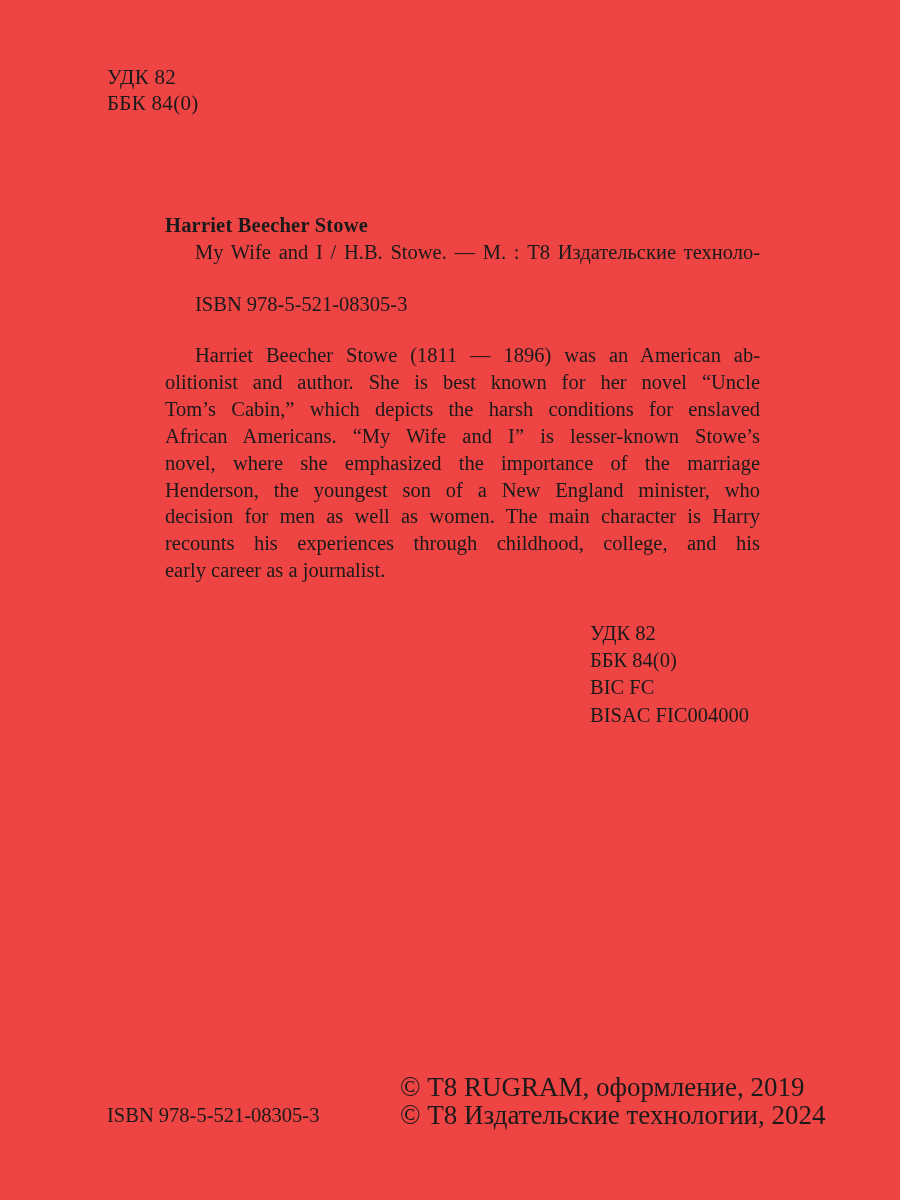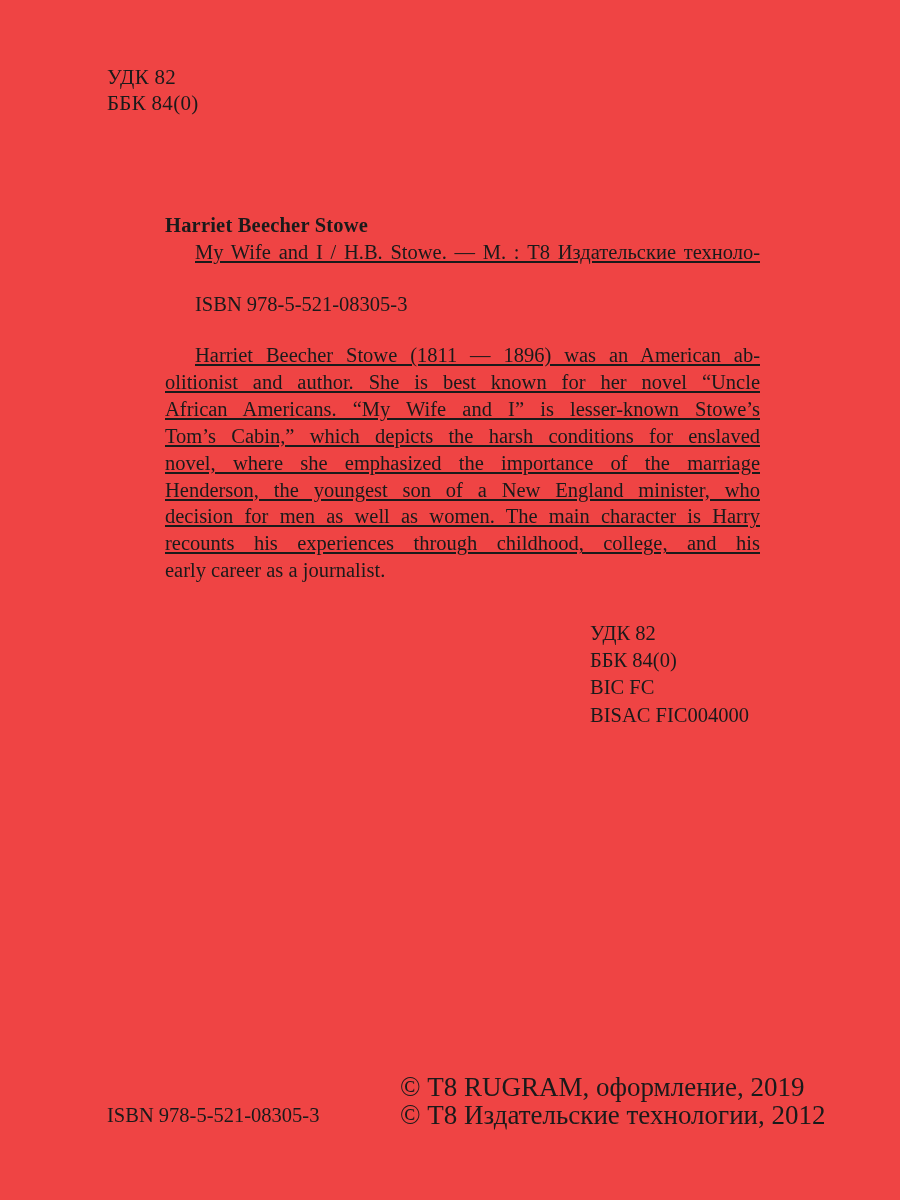--- a/index.html
+++ b/index.html
@@ -33,21 +33,20 @@
     font-size: 20.5px;
     line-height: 27px;
   }
   .author {
     font-weight: bold;
     letter-spacing: 0.2px;
   }
   .jline {
     text-align: justify;
     text-align-last: justify;
-    text-decoration: underline;
   }
   .indent {
     text-indent: 30px;
   }
   .isbn-line {
     margin-top: 25px;
     margin-left: 30px;
   }
   .annotation {
     margin-top: 24px;
@@ -88,37 +87,37 @@
 
   <div class="abs main-block">
     <div class="author">Harriet Beecher Stowe</div>
     <div class="jline indent">My Wife and I / H.B. Stowe. — М. : Т8 Издательские техноло-</div>
 
     <div class="isbn-line">ISBN 978-5-521-08305-3</div>
 
     <div class="annotation">
       <div class="line jline indent">Harriet Beecher Stowe (1811 — 1896) was an American ab-</div>
       <div class="line jline">olitionist and author. She is best known for her novel “Uncle</div>
+      <div class="line jline">Tom’s Cabin,” which depicts the harsh conditions for enslaved</div>
       <div class="line jline">African Americans. “My Wife and I” is lesser-known Stowe’s</div>
-      <div class="line jline">Tom’s Cabin,” which depicts the harsh conditions for enslaved</div>
       <div class="line jline">novel, where she emphasized the importance of the marriage</div>
       <div class="line jline">Henderson, the youngest son of a New England minister, who</div>
       <div class="line jline">decision for men as well as women. The main character is Harry</div>
       <div class="line jline">recounts his experiences through childhood, college, and his</div>
       <div class="line">early career as a journalist.</div>
     </div>
   </div>
 
   <div class="abs right-codes">
     <div>УДК 82</div>
     <div>ББК 84(0)</div>
     <div>BIC FC</div>
     <div>BISAC FIC004000</div>
   </div>
 
   <div class="abs copyright-block">
     <div>© Т8 RUGRAM, оформление, 2019</div>
-    <div>© Т8 Издательские технологии, 2012</div>
+    <div>© Т8 Издательские технологии, 2024</div>
   </div>
 
   <div class="abs bottom-isbn">ISBN 978-5-521-08305-3</div>
 
 </div>
 
 </body></html>

